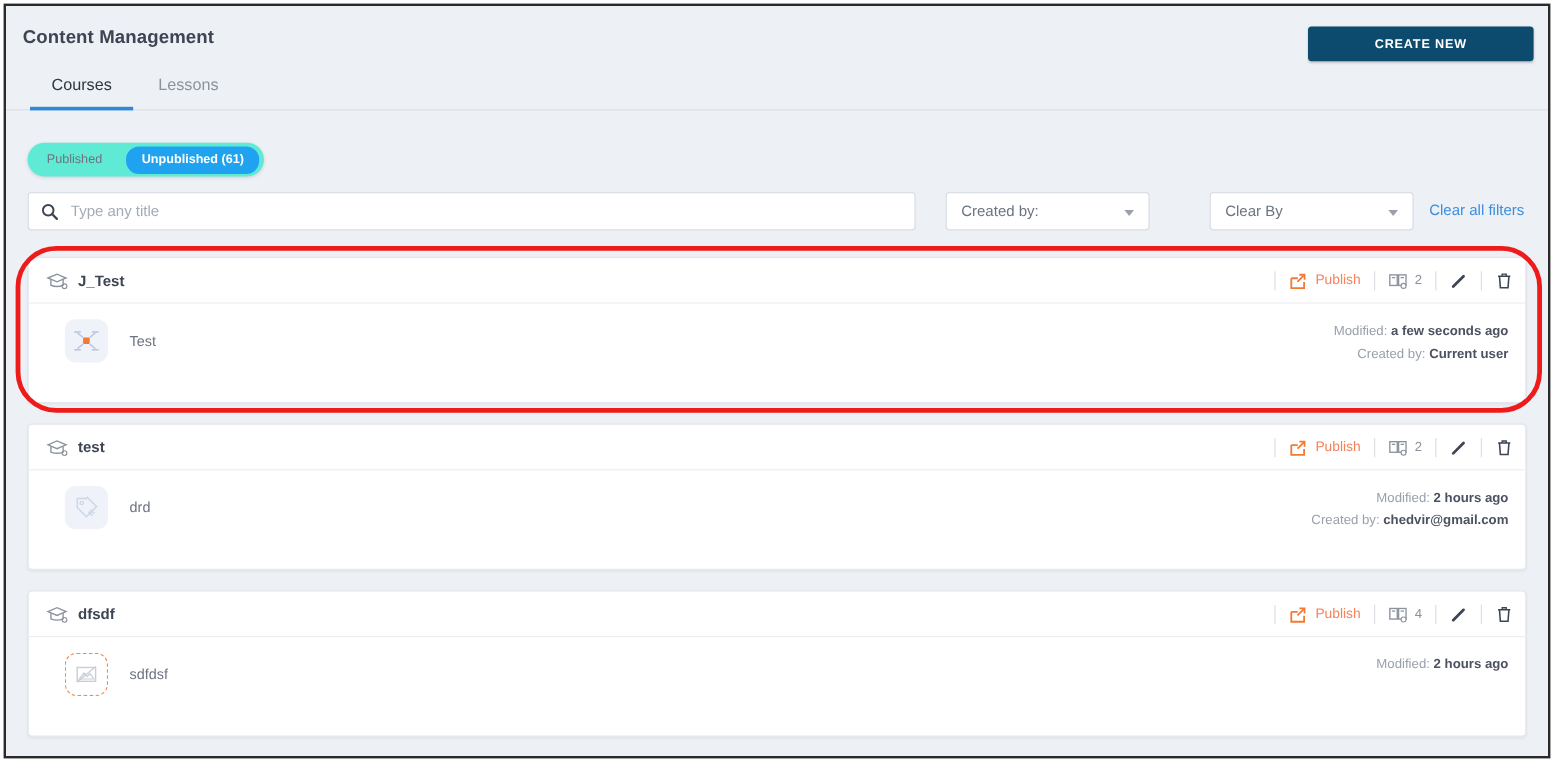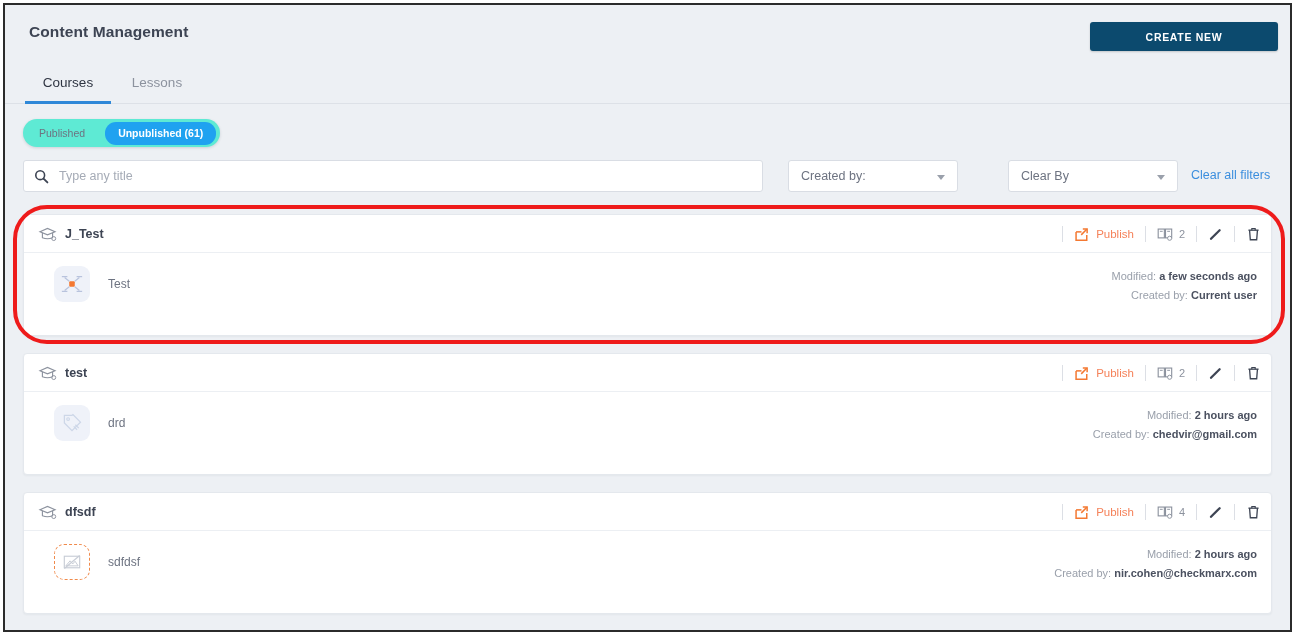--- a/index.html
+++ b/index.html
@@ -29,21 +29,21 @@
   }
 
   
   .page-header {
     position: absolute;
     left: 0; top: 0;
     width: 1285px; height: 58px;
   }
   .page-title {
     position: absolute;
-    left: 24px; top: 18px;
+    left: 14px; top: 18px;
     font-size: 15.5px;
     font-weight: bold;
     color: #3d4453;
     letter-spacing: 0.1px;
   }
   .create-new-btn {
     position: absolute;
     left: 1085px; top: 17px;
     width: 188px; height: 29px;
     background: #0c4a6e;
@@ -54,21 +54,21 @@
     font-weight: bold;
     letter-spacing: 0.7px;
     font-family: "Liberation Sans", sans-serif;
     cursor: pointer;
     box-shadow: 0 1px 2px rgba(0,0,0,0.18);
   }
 
   
   .tab-bar {
     position: absolute;
-    left: 0; top: 60px;
+    left: 0; top: 48px;
     width: 1285px; height: 39px;
     border-bottom: 1px solid #dde1e7;
   }
   .tab {
     position: absolute;
     top: 0;
     height: 39px;
     line-height: 36px;
     font-size: 13.5px;
     color: #8c929e;
@@ -562,24 +562,20 @@
           <path d="M5 18 L10.5 11.5 L14 15.5 L17 12 L21 18 Z" fill="none" stroke="#c8cdd6" stroke-width="1.3"></path>
           <line x1="3" y1="21.5" x2="23" y2="4.5" stroke="#c8cdd6" stroke-width="1.5"></line>
         </svg>
       </div>
       <div class="lesson-title">sdfdsf</div>
       <div class="meta">
         <div class="meta-line">
           <span>Modified:</span>
           <b>2 hours ago</b>
         </div>
-        <div class="meta-line">
-          <span>Created by:</span>
-          <b>nir.cohen@checkmarx.com</b>
-        </div>
       </div>
     </div>
   </div>
 
   <div class="annotation-ring"></div>
 
  </div>
 </div>
 
 </body></html>

